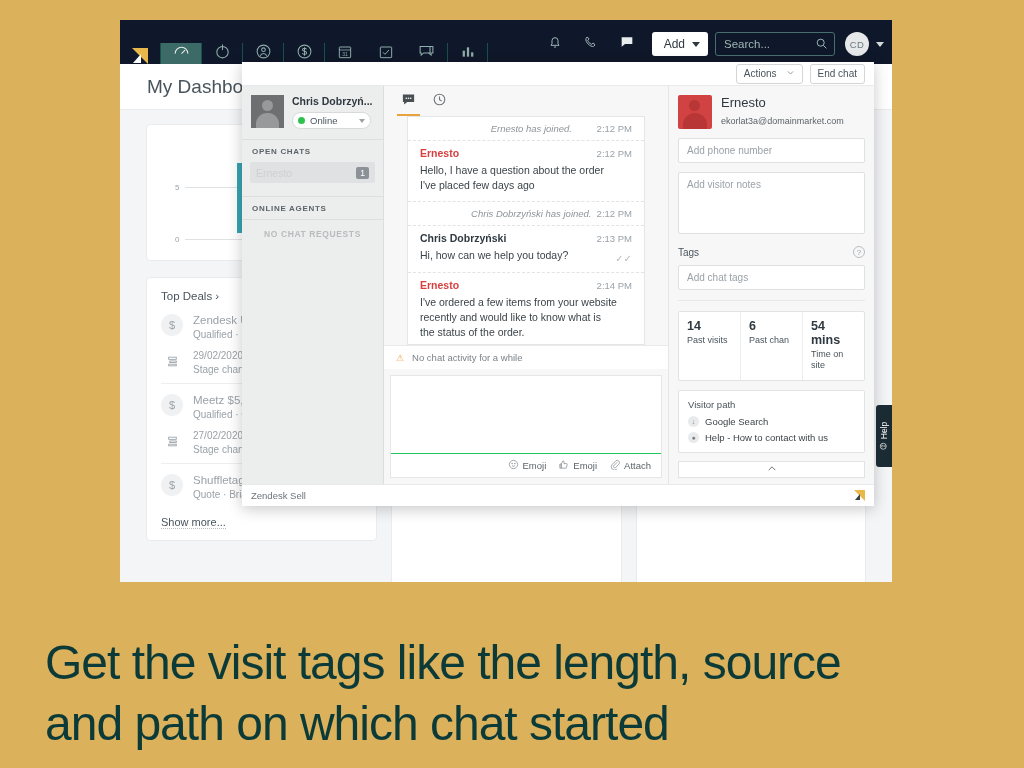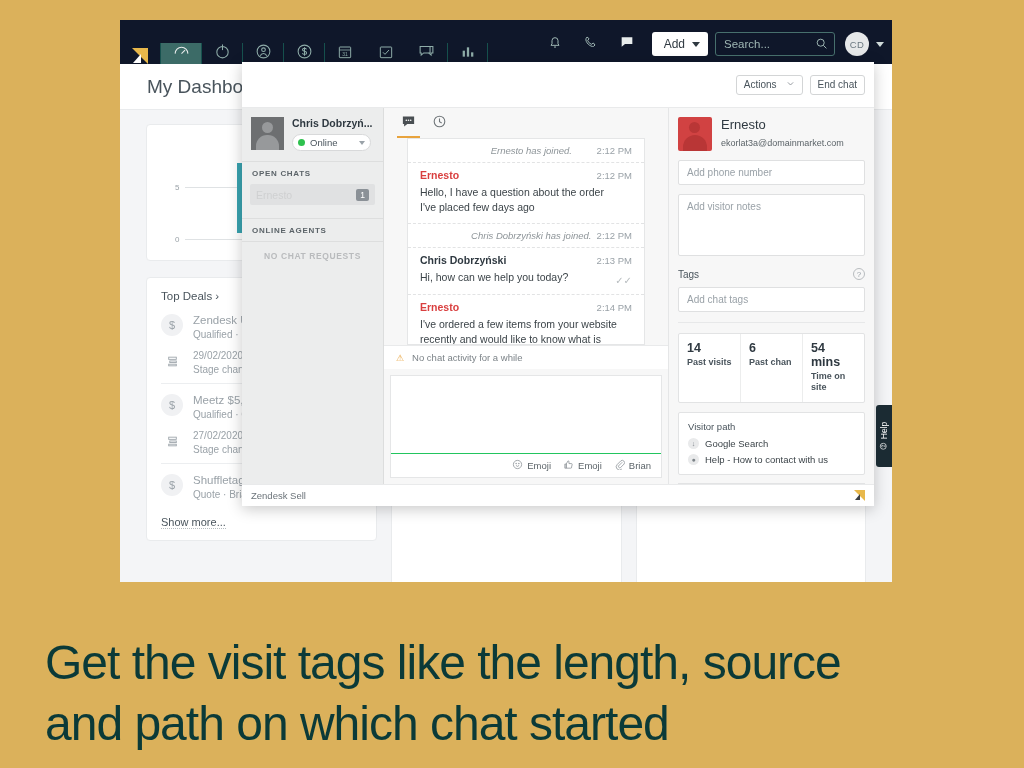--- a/index.html
+++ b/index.html
@@ -275,42 +275,42 @@
     justify-content: center;
   }
   .hr { border-top: 1px solid #e7e8e9; margin: 10px 0 0 0; }
   .stats {
     margin-top: 10px; background: #fff; border: 1px solid #e2e3e4; border-radius: 2px;
     display: flex;
   }
   .stat { flex: 1; padding: 7px 8px 8px 8px; border-left: 1px solid #eceded; }
   .stat:first-child { border-left: none; }
   .stat-val { font-size: 12.5px; font-weight: bold; color: #2f3941; }
-  .stat-lbl { font-size: 9px; color: #49545c; margin-top: 2px; line-height: 1.25; font-weight: bold; }
+  .stat-lbl { font-size: 9px; color: #49545c; margin-top: 2px; line-height: 1.25; }
   .vpath {
     margin-top: 9px; background: #fff; border: 1px solid #e2e3e4; border-radius: 2px;
     padding: 8px 9px 9px 9px;
   }
   .vpath-title { font-size: 9.5px; color: #49545c; margin-bottom: 6px; }
   .vpath-row { display: flex; align-items: center; gap: 6px; margin-top: 5px; }
   .vpath-ic {
     width: 11px; height: 11px; border-radius: 50%; background: #e9eaeb;
     color: #7c8388; font-size: 7px; display: flex; align-items: center;
     justify-content: center; flex: none;
   }
   .vpath-tx { font-size: 9.5px; color: #3c4449; }
   .collapse-bar {
     margin-top: 8px; background: #fff; border: 1px solid #e2e3e4; height: 17px;
     display: flex; align-items: center; justify-content: center; color: #6f7579;
     font-size: 8px;
   }
 
   
   .wg-header {
-    height: 46px; background: #fff; border-bottom: 1px solid #e9eaeb;
+    height: 24px; background: #fff; border-bottom: 1px solid #e9eaeb;
     display: flex; align-items: center; justify-content: flex-end;
     padding-right: 9px; gap: 7px;
   }
   .hbtn {
     border: 1px solid #d3d5d6; border-radius: 3px; background: #fff;
     height: 20px; display: flex; align-items: center; gap: 9px;
     padding: 0 7px; font-size: 10px; color: #49545c;
   }
   .widget-footer {
     height: 22px; background: #fff; border-top: 1px solid #e9eaeb;
@@ -698,21 +698,21 @@
                 </svg>
               </span>
               <span>Emoji</span>
             </div>
             <div class="cbtn">
               <span>
                 <svg width="11" height="11" viewBox="0 0 24 24" fill="none" stroke="#8b9197" stroke-width="1.7">
                   <path d="M18 7l-8 8a3 3 0 0 0 4 4l8-8a5 5 0 0 0-7-7l-8 8a7 7 0 0 0 10 10"></path>
                 </svg>
               </span>
-              <span>Brian</span>
+              <span>Attach</span>
             </div>
           </div>
         </div>
       </div>
 
       <div class="wg-right">
         <div class="visitor-head">
           <div class="visitor-pic"></div>
           <div>
             <div class="visitor-name">Ernesto</div>

